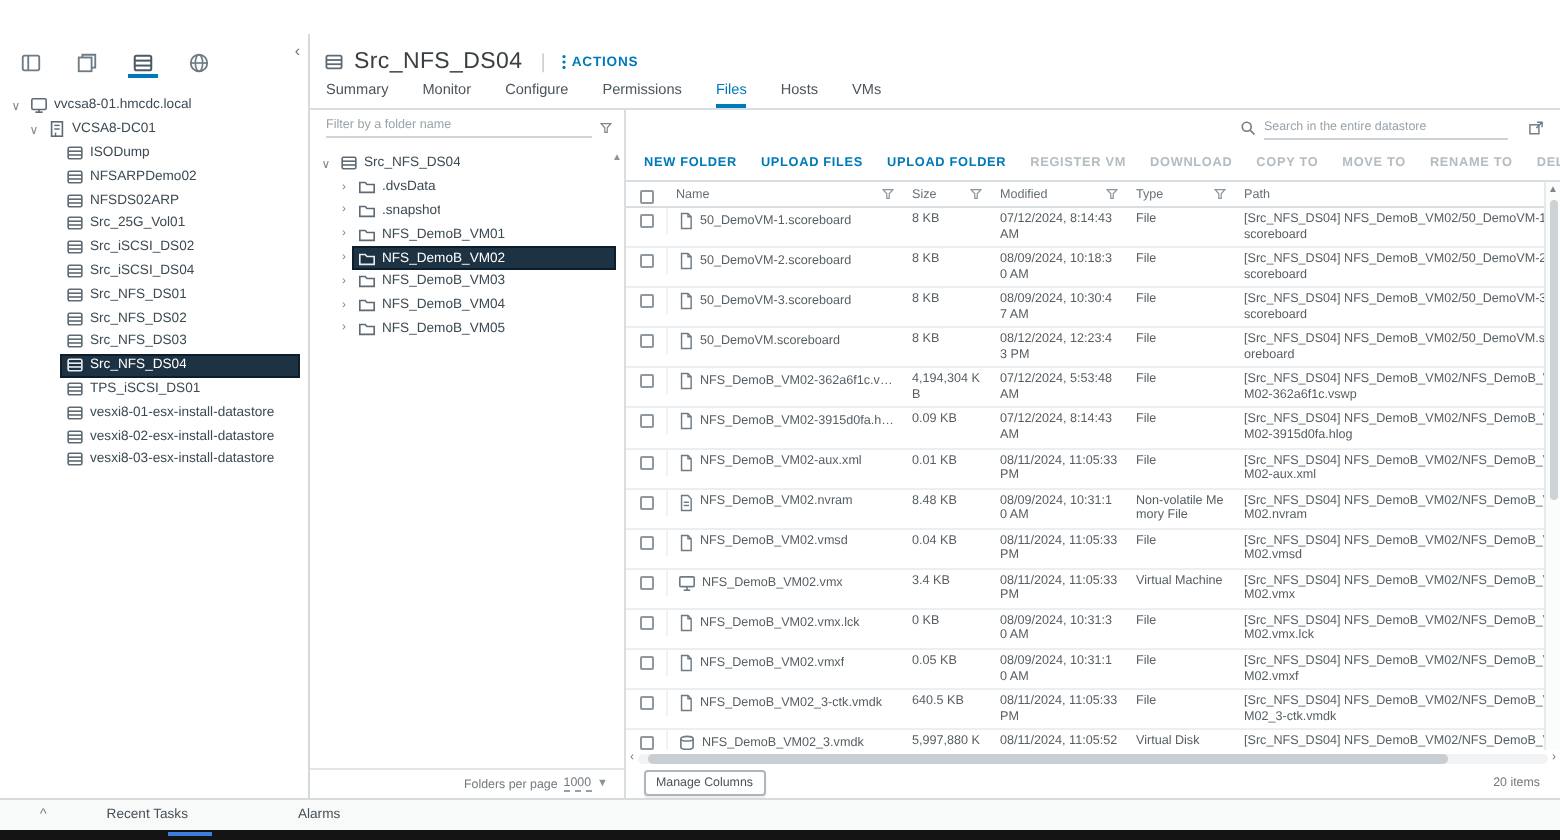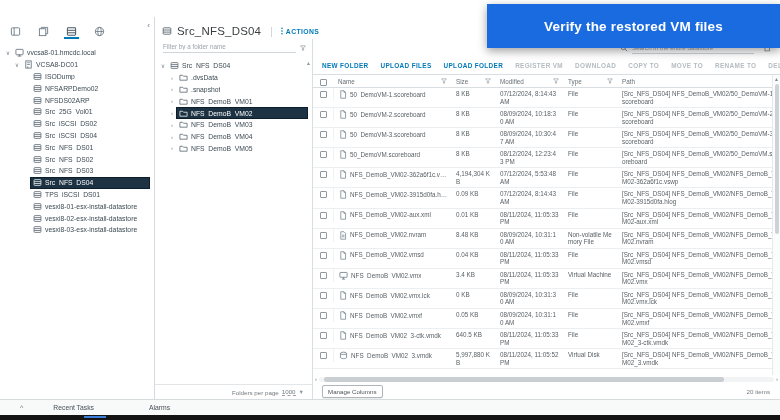--- a/index.html
+++ b/index.html
@@ -110,21 +110,20 @@
 
   .icon { display:inline-flex; flex:none; }
   .icon svg { display:block; }
 </style>
 </head>
 <body>
 
 <div class="screen">
 
 
-  <div class="banner">Verify the restored VM files</div>
 
   <div class="app">
 
     <aside class="sidebar">
       <div class="inv-icons" id="invIcons">
           <span class="inv-icon">
             <span class="icon">
               <svg width="11" height="11" viewBox="0 0 12 12">
                 <rect x="1.5" y="2" width="9" height="8" rx="1" fill="none" stroke="#6d7b85" stroke-width="1"></rect>
                 <line x1="4.5" y1="2" x2="4.5" y2="10" stroke="#6d7b85" stroke-width="1"></line>
@@ -387,20 +386,29 @@
           <span class="icon">
             <svg width="4" height="8" viewBox="0 0 4 10">
                 <circle cx="2" cy="1.6" r="1" fill="#0079b8"></circle>
                 <circle cx="2" cy="5" r="1" fill="#0079b8"></circle>
                 <circle cx="2" cy="8.4" r="1" fill="#0079b8"></circle>
               </svg>
           </span>
           <span>ACTIONS</span>
         </span>
       </div>
+      <nav class="tabs" id="tabs">
+          <span class="tab">Summary</span>
+          <span class="tab">Monitor</span>
+          <span class="tab">Configure</span>
+          <span class="tab">Permissions</span>
+          <span class="tab active">Files</span>
+          <span class="tab">Hosts</span>
+          <span class="tab">VMs</span>
+        </nav>
 
       <div class="content">
 
         <div class="folder-panel">
           <div class="filter-row">
             <input placeholder="Filter by a folder name" style="">
             <span class="icon" style="margin-left:4px">
               <svg width="6" height="6" viewBox="0 0 10 10">
                   <path d="M1,1.4 H9 L6,4.8 V8.6 H4 V4.8 Z" fill="none" stroke="#7e888e" stroke-width="1"></path>
                 </svg>

